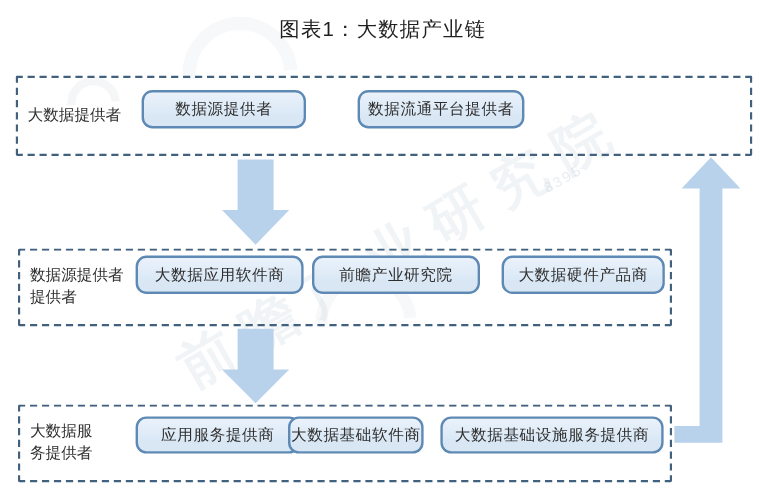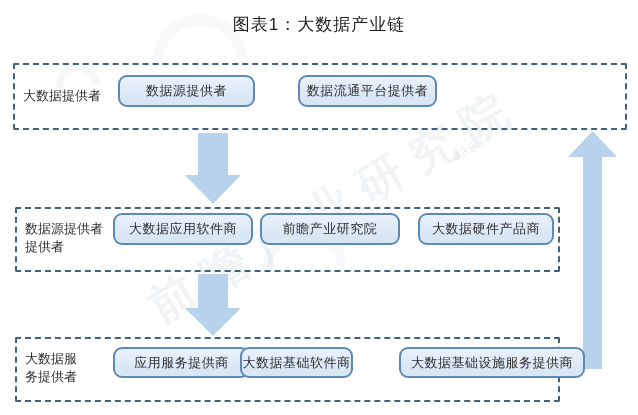--- a/index.html
+++ b/index.html
@@ -88,16 +88,16 @@
     <div class="pill" style="left:96px;top:4px;width:140px;">大数据应用软件商</div>
     <div class="pill" style="left:243px;top:4px;width:140px;">前瞻产业研究院</div>
     <div class="pill" style="left:401px;top:4px;width:136px;">大数据硬件产品商</div>
   </div>
 
   <div class="dashed-group" style="left:15px;top:337px;width:545px;height:65px;">
     <div class="row-label">大数据服
 务提供者</div>
     <div class="pill r3" style="left:96px;top:8px;width:137px;">应用服务提供商</div>
     <div class="pill r3" style="left:223px;top:8px;width:113px;">大数据基础软件商</div>
-    <div class="pill r3" style="left:350px;top:8px;width:186px;margin-left:32px;">大数据基础设施服务提供商</div>
+    <div class="pill r3" style="left:350px;top:8px;width:186px;">大数据基础设施服务提供商</div>
   </div>
 
 </div>
 
 </body></html>

